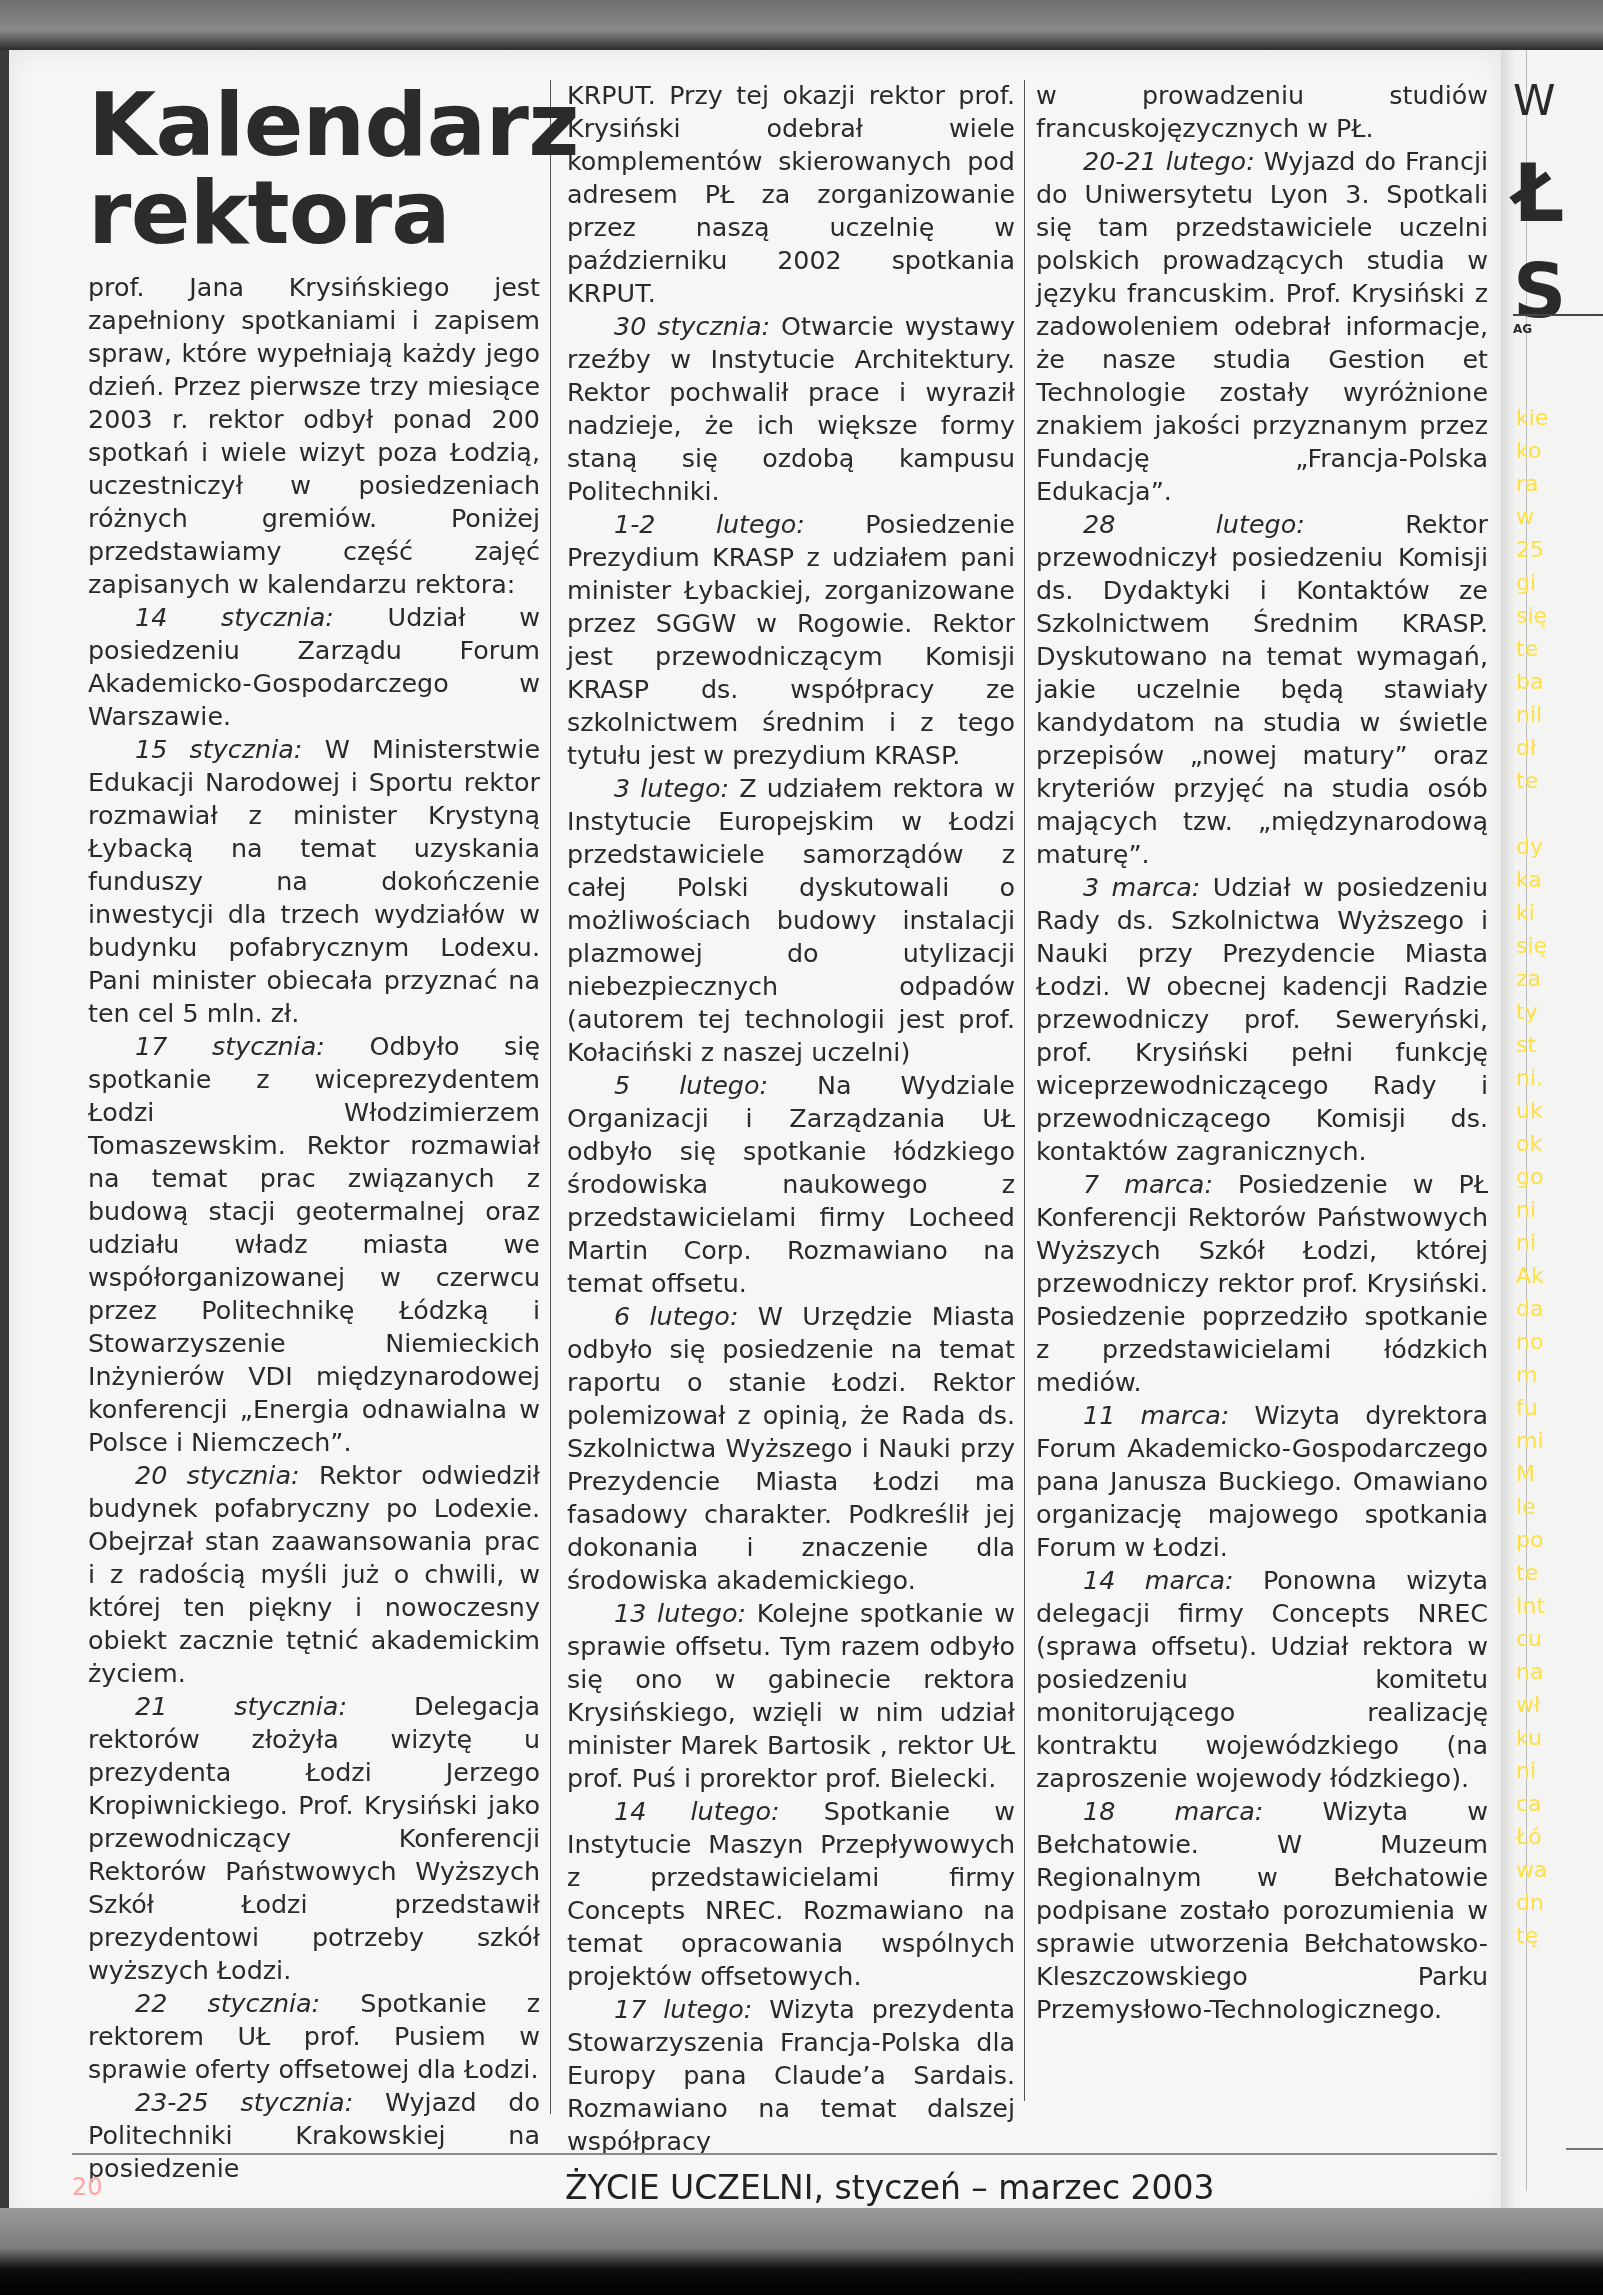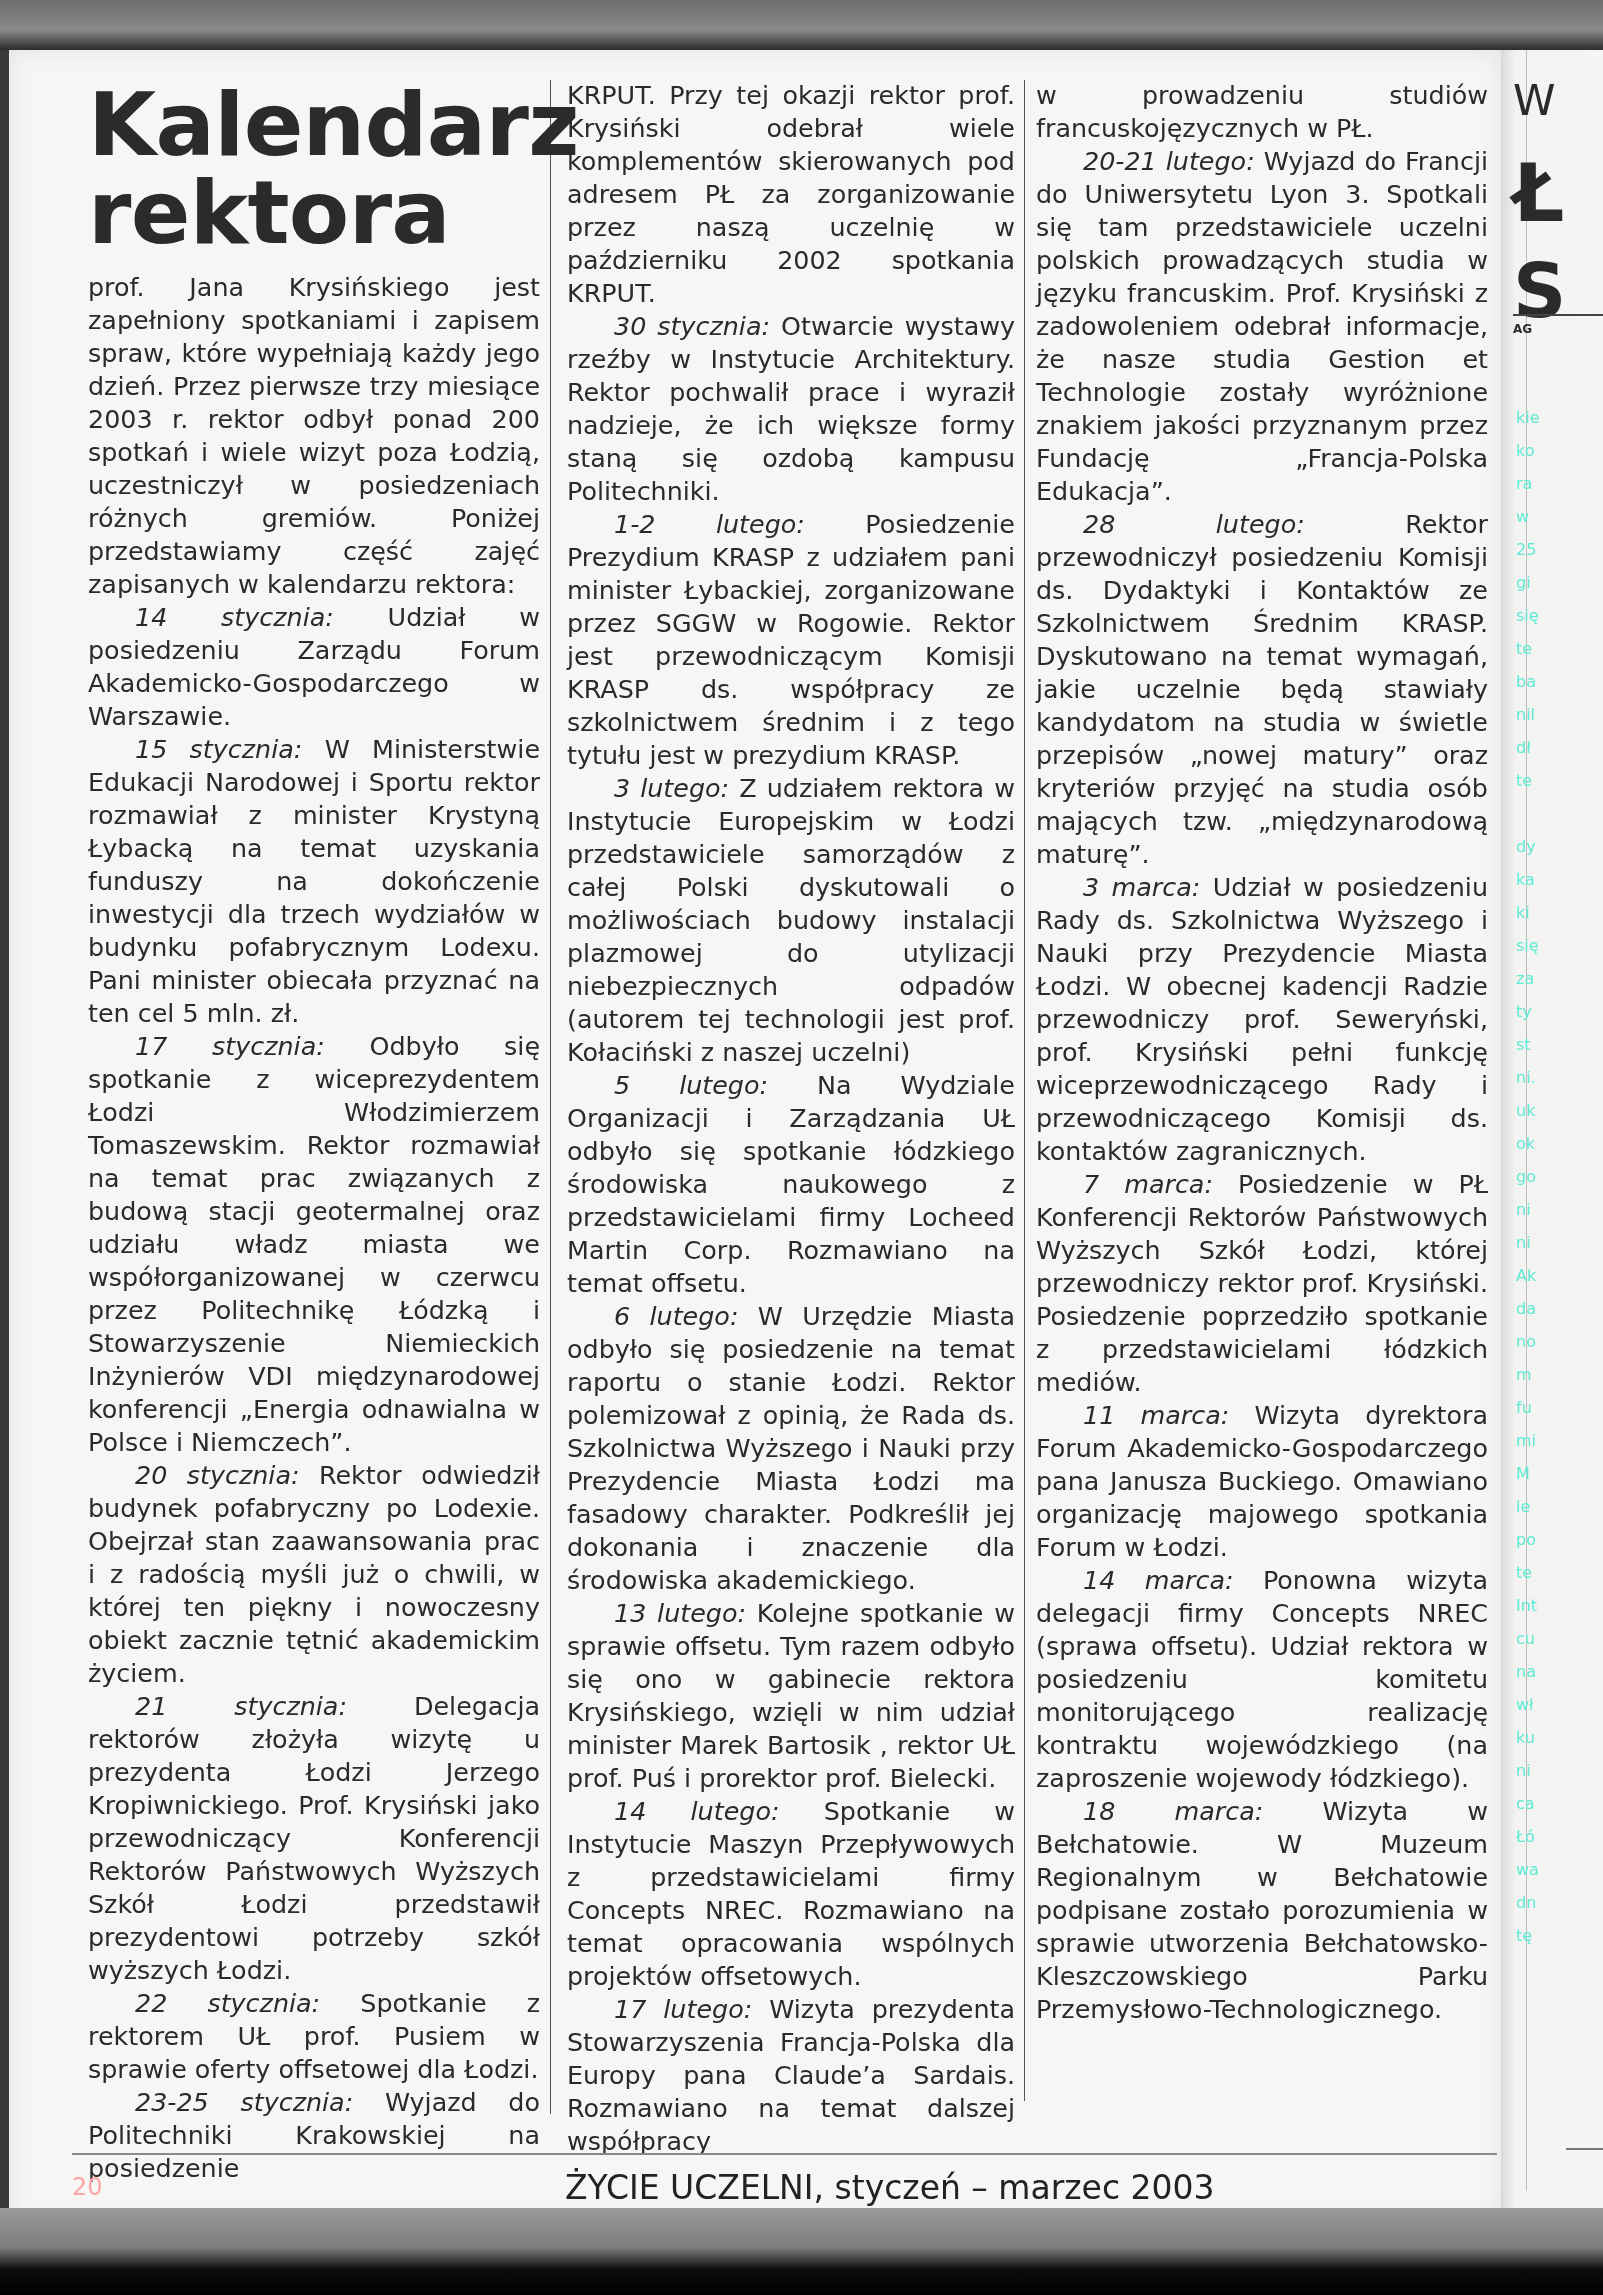--- a/index.html
+++ b/index.html
@@ -57,21 +57,21 @@
   .page-number {
     position:absolute; left:72px; top:2173px; font-size:24px; font-weight:normal; color:#fca5a5;
   }
   .footer-text {
     position:absolute; left:565px; top:2168px; font-size:33px; color:#222;
   }
   .next-col {
     position:absolute; left:1513px; color:#333;
   }
   .next-big { font-weight:bold; color:#2a2a2a; }
-  .next-lines { position:absolute; left:1516px; top:1097px; font-size:16px; line-height:33px; color:#5eead4; }
+  .next-lines { position:absolute; left:1516px; top:1097px; font-size:22px; line-height:33px; color:#fde047; }
   .next-lines div { height:33px; white-space:nowrap; }
 </style>
 </head>
 <body>
 
 <div class="scan-top"></div>
 <div class="page"></div>
 <div class="next-page"></div>
 <div class="gutter-line"></div>
 

